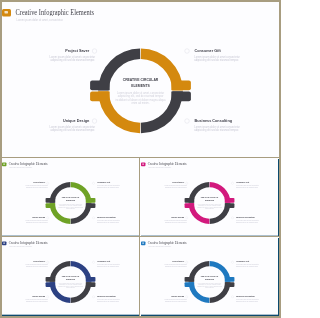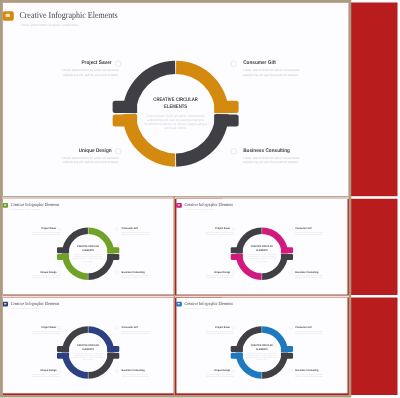--- a/index.html
+++ b/index.html
@@ -1,21 +1,21 @@
 <!DOCTYPE html>
 <html><head>
 <meta charset="utf-8">
 <style>
   html,body{margin:0;padding:0;background:#ffffff;}
   body{width:281px;height:318px;overflow:hidden;
        font-family:"Liberation Sans",sans-serif;}
   #page{position:absolute;left:0;top:0;width:281px;height:318px;background:#fdfdff;}
   #pborder{position:absolute;left:0;top:0;width:281px;height:318px;
         box-sizing:border-box;border:2px solid #a89d80;pointer-events:none;}
-  .cell{position:absolute;overflow:hidden;background:#b91c1c;padding-left:39px;}
+  .cell{position:absolute;overflow:hidden;background:#0c4a6e;}
   .gline{position:absolute;background:#a89d80;}
 
   
   .slidewrap{position:absolute;left:0;top:0;width:554px;height:310px;
              transform-origin:0 0;background:#fdfdff;}
 
   .badge{position:absolute;border-radius:3px;}
   .badge i{position:absolute;background:#ffffff;display:block;}
   .ttl{position:absolute;font-family:"Liberation Serif",serif;color:#44444c;
        white-space:nowrap;font-size:14.8px;line-height:15px;

